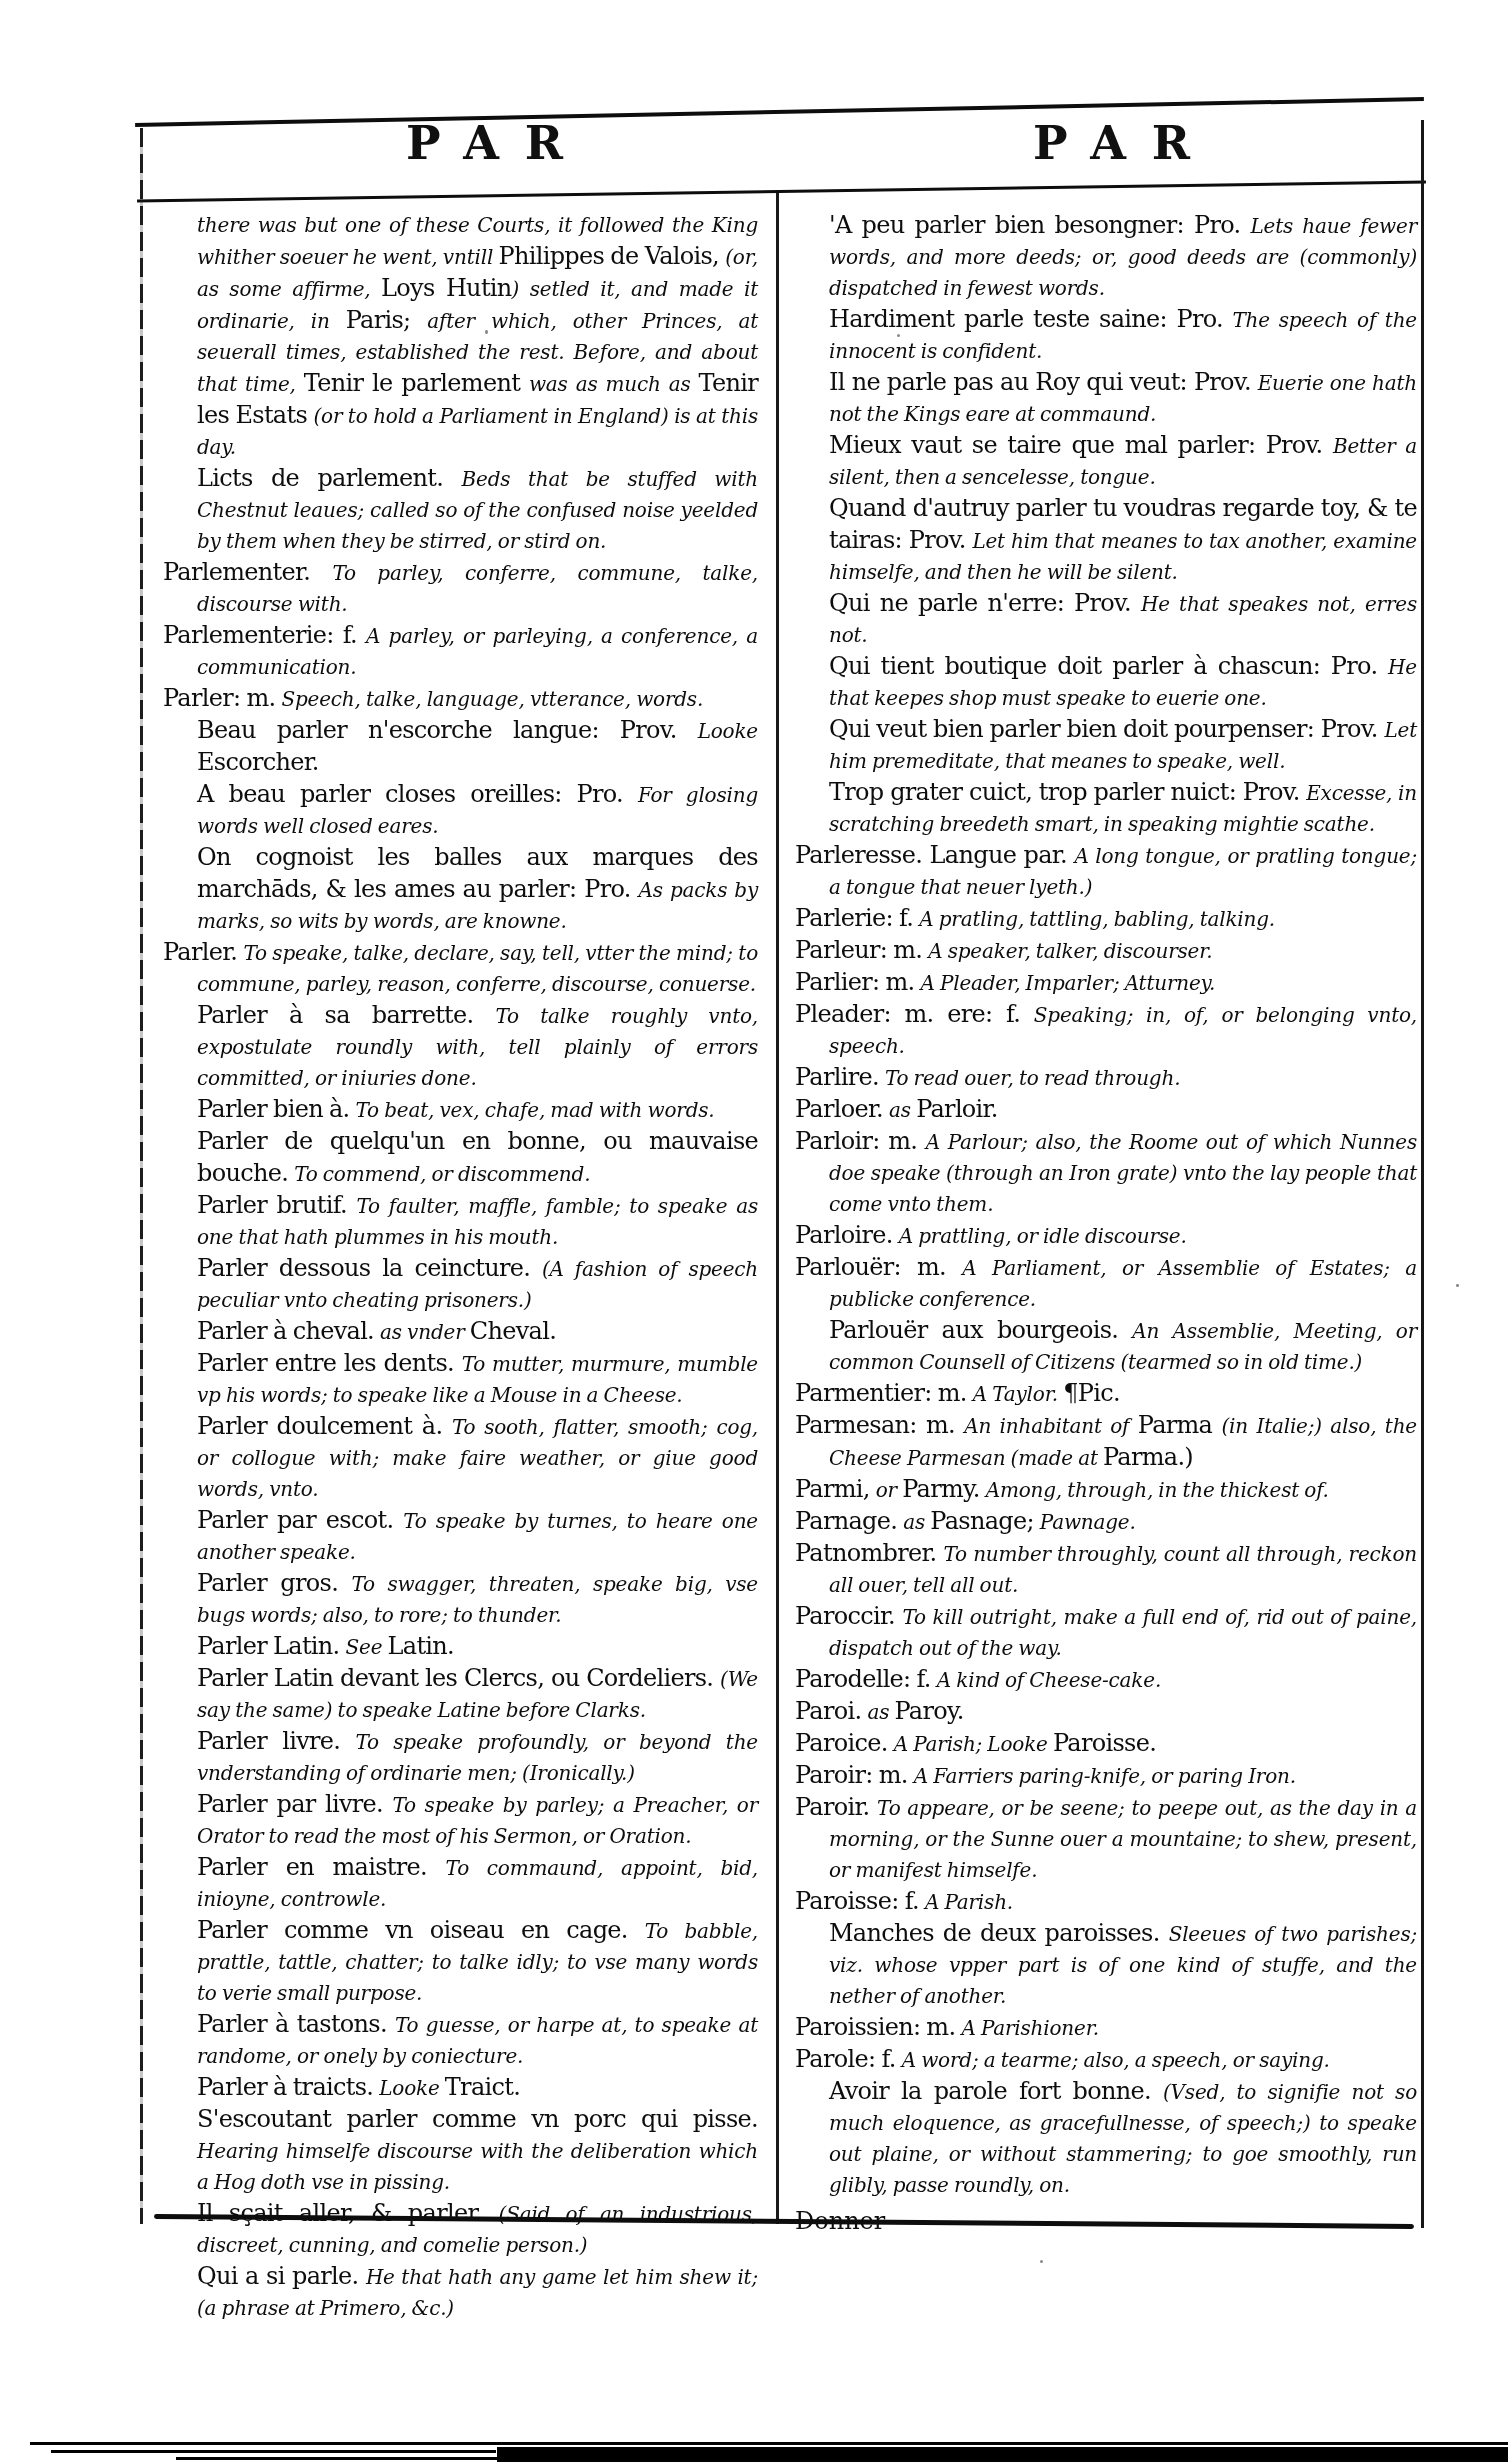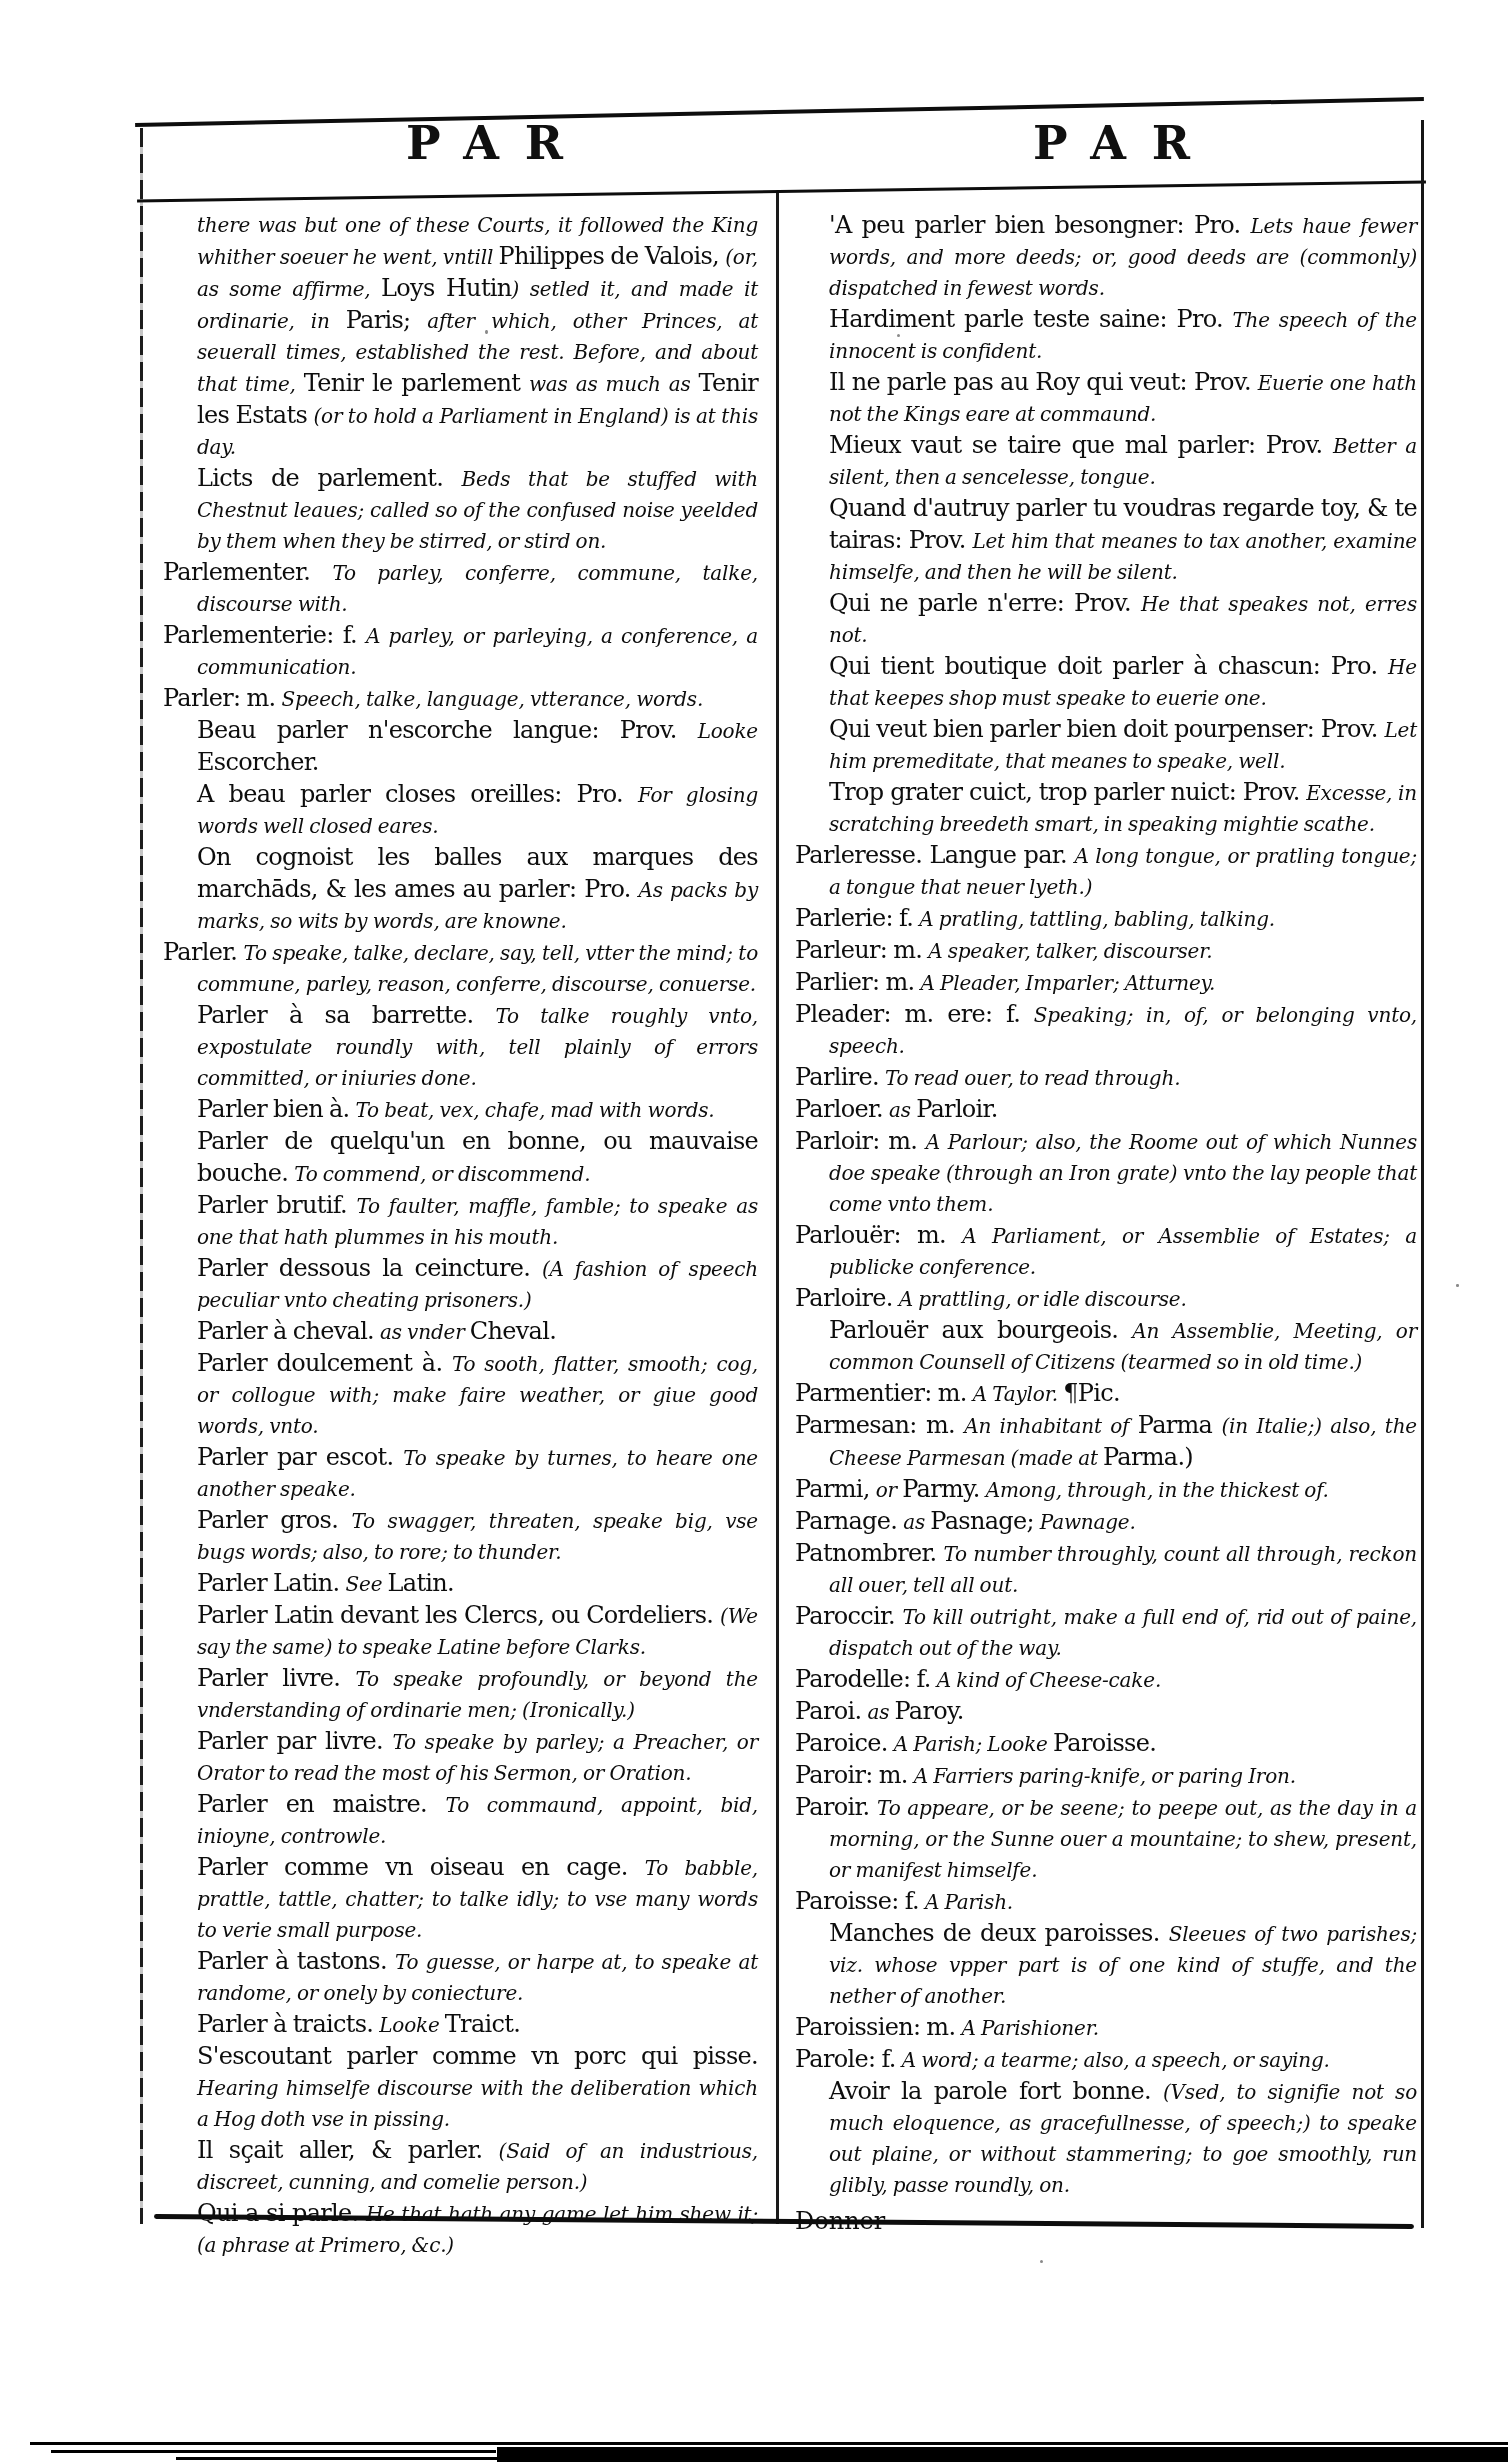--- a/index.html
+++ b/index.html
@@ -74,20 +74,21 @@
       <p class="entry ind1"><span class="rm">Beau parler n'escorche langue: Prov. </span><span class="it">Looke </span><span class="rm">Escorcher.</span></p>
       <p class="entry ind1"><span class="rm">A beau parler closes oreilles: Pro. </span><span class="it">For glosing words well closed eares.</span></p>
       <p class="entry ind1"><span class="rm">On cognoist les balles aux marques des marchāds, &amp; les ames au parler: Pro. </span><span class="it">As packs by marks, so wits by words, are knowne.</span></p>
       <p class="entry ind0"><span class="rm">Parler. </span><span class="it">To speake, talke, declare, say, tell, vtter the mind; to commune, parley, reason, conferre, discourse, conuerse.</span></p>
       <p class="entry ind1"><span class="rm">Parler à sa barrette. </span><span class="it">To talke roughly vnto, expostulate roundly with, tell plainly of errors committed, or iniuries done.</span></p>
       <p class="entry ind1"><span class="rm">Parler bien à. </span><span class="it">To beat, vex, chafe, mad with words.</span></p>
       <p class="entry ind1"><span class="rm">Parler de quelqu'un en bonne, ou mauvaise bouche. </span><span class="it">To commend, or discommend.</span></p>
       <p class="entry ind1"><span class="rm">Parler brutif. </span><span class="it">To faulter, maffle, famble; to speake as one that hath plummes in his mouth.</span></p>
       <p class="entry ind1"><span class="rm">Parler dessous la ceincture. </span><span class="it">(A fashion of speech peculiar vnto cheating prisoners.)</span></p>
       <p class="entry ind1"><span class="rm">Parler à cheval. </span><span class="it">as vnder </span><span class="rm">Cheval.</span></p>
+      <p class="entry ind1"><span class="rm">Parler entre les dents. </span><span class="it">To mutter, murmure, mumble vp his words; to speake like a Mouse in a Cheese.</span></p>
       <p class="entry ind1"><span class="rm">Parler doulcement à. </span><span class="it">To sooth, flatter, smooth; cog, or collogue with; make faire weather, or giue good words, vnto.</span></p>
       <p class="entry ind1"><span class="rm">Parler par escot. </span><span class="it">To speake by turnes, to heare one another speake.</span></p>
       <p class="entry ind1"><span class="rm">Parler gros. </span><span class="it">To swagger, threaten, speake big, vse bugs words; also, to rore; to thunder.</span></p>
       <p class="entry ind1"><span class="rm">Parler Latin. </span><span class="it">See </span><span class="rm">Latin.</span></p>
       <p class="entry ind1"><span class="rm">Parler Latin devant les Clercs, ou Cordeliers. </span><span class="it">(We say the same) to speake Latine before Clarks.</span></p>
       <p class="entry ind1"><span class="rm">Parler livre. </span><span class="it">To speake profoundly, or beyond the vnderstanding of ordinarie men; (Ironically.)</span></p>
       <p class="entry ind1"><span class="rm">Parler par livre. </span><span class="it">To speake by parley; a Preacher, or Orator to read the most of his Sermon, or Oration.</span></p>
       <p class="entry ind1"><span class="rm">Parler en maistre. </span><span class="it">To commaund, appoint, bid, inioyne, controwle.</span></p>
       <p class="entry ind1"><span class="rm">Parler comme vn oiseau en cage. </span><span class="it">To babble, prattle, tattle, chatter; to talke idly; to vse many words to verie small purpose.</span></p>
       <p class="entry ind1"><span class="rm">Parler à tastons. </span><span class="it">To guesse, or harpe at, to speake at randome, or onely by coniecture.</span></p>
@@ -107,22 +108,22 @@
       <p class="entry ind1"><span class="rm">Qui veut bien parler bien doit pourpenser: Prov. </span><span class="it">Let him premeditate, that meanes to speake, well.</span></p>
       <p class="entry ind1"><span class="rm">Trop grater cuict, trop parler nuict: Prov. </span><span class="it">Excesse, in scratching breedeth smart, in speaking mightie scathe.</span></p>
       <p class="entry ind0"><span class="rm">Parleresse. Langue par. </span><span class="it">A long tongue, or pratling tongue; a tongue that neuer lyeth.)</span></p>
       <p class="entry ind0"><span class="rm">Parlerie: f. </span><span class="it">A pratling, tattling, babling, talking.</span></p>
       <p class="entry ind0"><span class="rm">Parleur: m. </span><span class="it">A speaker, talker, discourser.</span></p>
       <p class="entry ind0"><span class="rm">Parlier: m. </span><span class="it">A Pleader, Imparler; Atturney.</span></p>
       <p class="entry ind0"><span class="rm">Pleader: m. ere: f. </span><span class="it">Speaking; in, of, or belonging vnto, speech.</span></p>
       <p class="entry ind0"><span class="rm">Parlire. </span><span class="it">To read ouer, to read through.</span></p>
       <p class="entry ind0"><span class="rm">Parloer. </span><span class="it">as </span><span class="rm">Parloir.</span></p>
       <p class="entry ind0"><span class="rm">Parloir: m. </span><span class="it">A Parlour; also, the Roome out of which Nunnes doe speake (through an Iron grate) vnto the lay people that come vnto them.</span></p>
+      <p class="entry ind0"><span class="rm">Parloire. </span><span class="it">A prattling, or idle discourse.</span></p>
       <p class="entry ind0"><span class="rm">Parlouër: m. </span><span class="it">A Parliament, or Assemblie of Estates; a publicke conference.</span></p>
-      <p class="entry ind0"><span class="rm">Parloire. </span><span class="it">A prattling, or idle discourse.</span></p>
       <p class="entry ind1"><span class="rm">Parlouër aux bourgeois. </span><span class="it">An Assemblie, Meeting, or common Counsell of Citizens (tearmed so in old time.)</span></p>
       <p class="entry ind0"><span class="rm">Parmentier: m. </span><span class="it">A Taylor. </span><span class="rm">¶Pic.</span></p>
       <p class="entry ind0"><span class="rm">Parmesan: m. </span><span class="it">An inhabitant of </span><span class="rm">Parma </span><span class="it">(in Italie;) also, the Cheese Parmesan (made at </span><span class="rm">Parma.)</span></p>
       <p class="entry ind0"><span class="rm">Parmi, </span><span class="it">or </span><span class="rm">Parmy. </span><span class="it">Among, through, in the thickest of.</span></p>
       <p class="entry ind0"><span class="rm">Parnage. </span><span class="it">as </span><span class="rm">Pasnage; </span><span class="it">Pawnage.</span></p>
       <p class="entry ind0"><span class="rm">Patnombrer. </span><span class="it">To number throughly, count all through, reckon all ouer, tell all out.</span></p>
       <p class="entry ind0"><span class="rm">Paroccir. </span><span class="it">To kill outright, make a full end of, rid out of paine, dispatch out of the way.</span></p>
       <p class="entry ind0"><span class="rm">Parodelle: f. </span><span class="it">A kind of Cheese-cake.</span></p>
       <p class="entry ind0"><span class="rm">Paroi. </span><span class="it">as </span><span class="rm">Paroy.</span></p>
       <p class="entry ind0"><span class="rm">Paroice. </span><span class="it">A Parish; Looke </span><span class="rm">Paroisse.</span></p>

